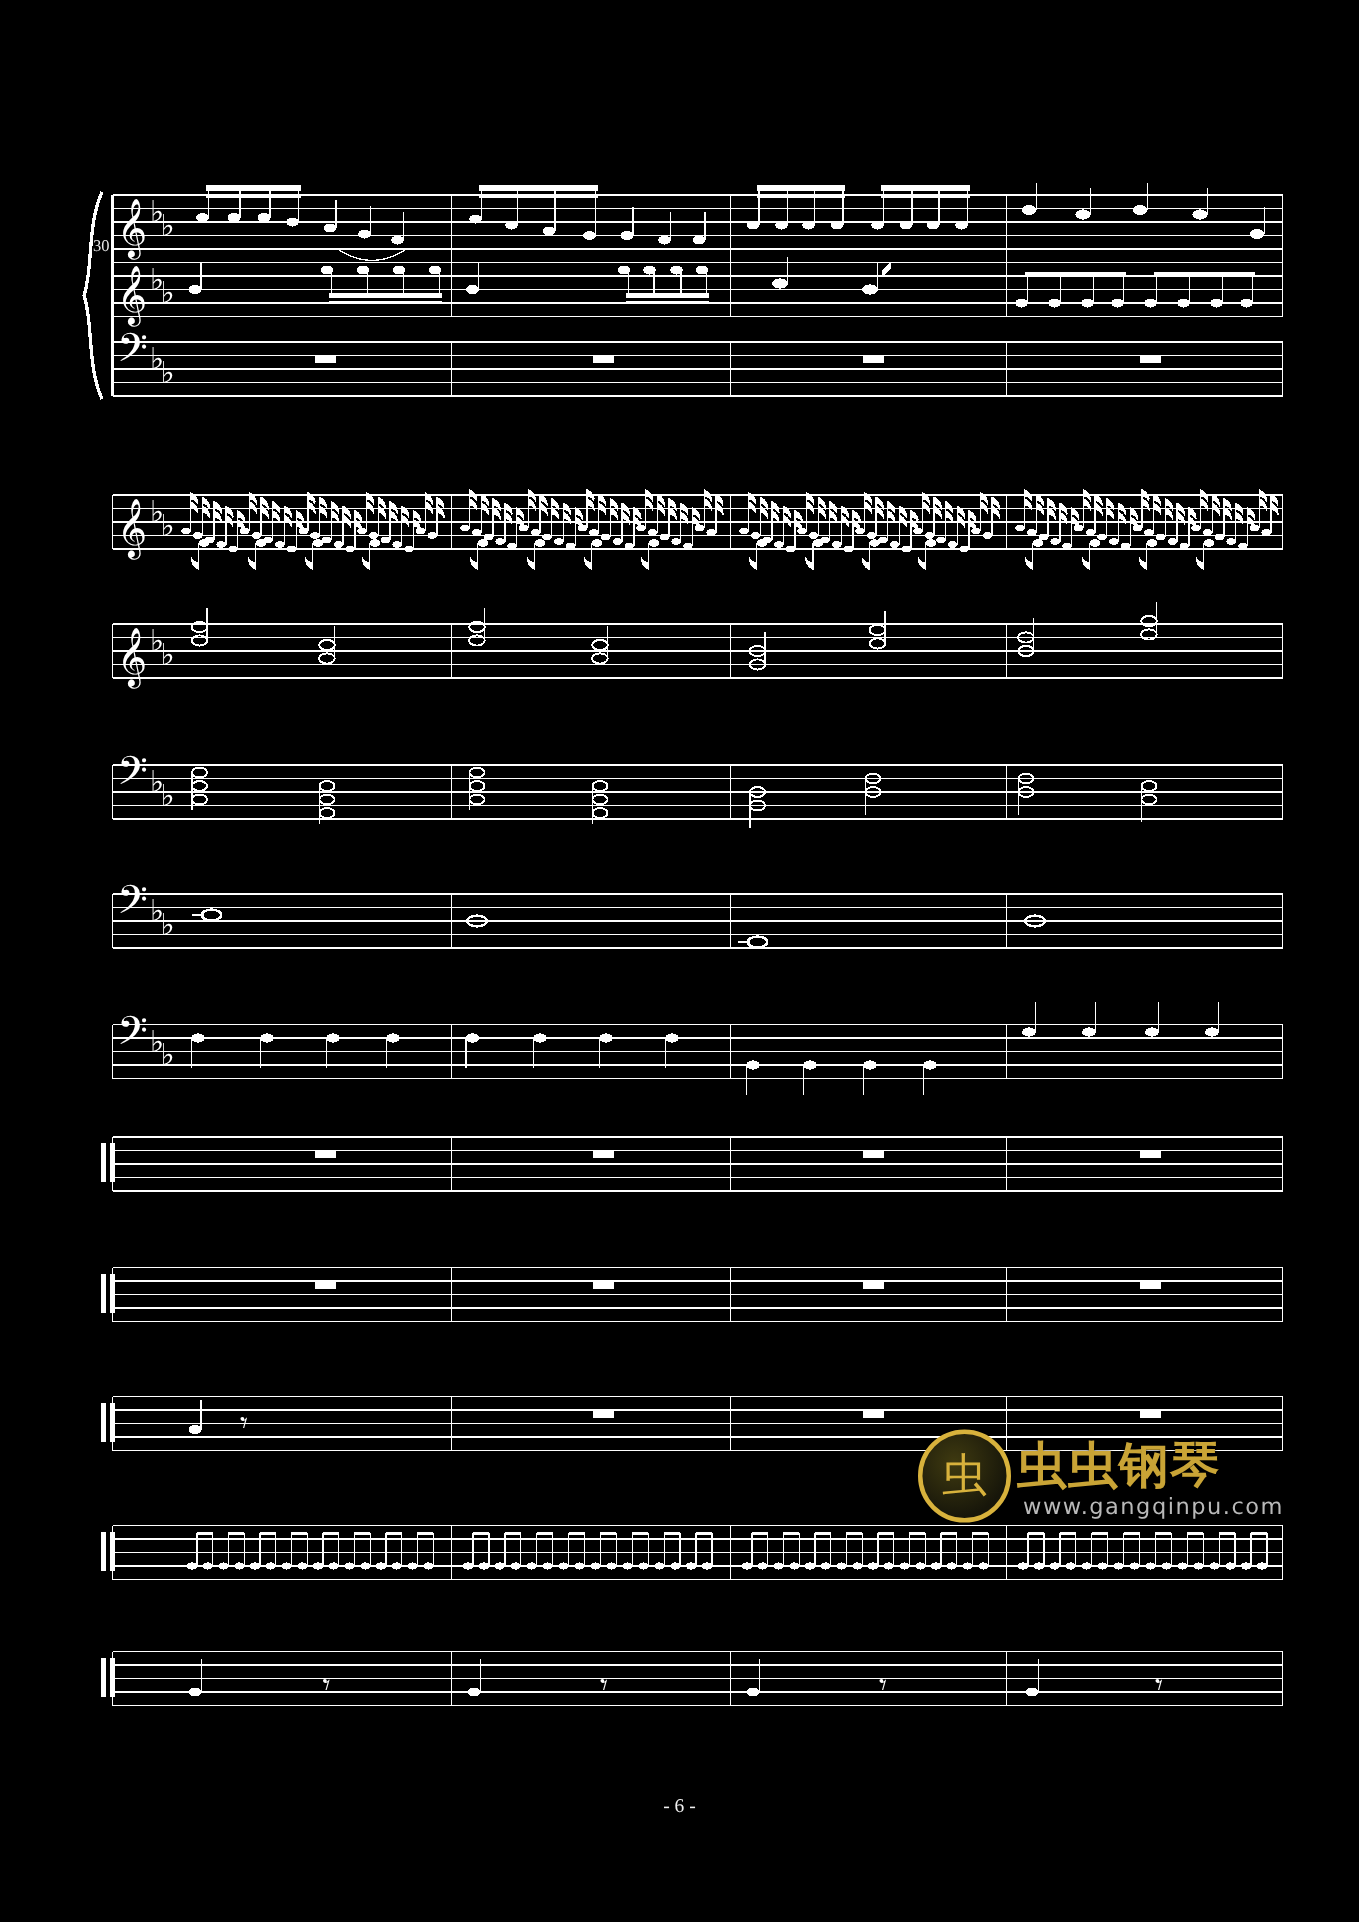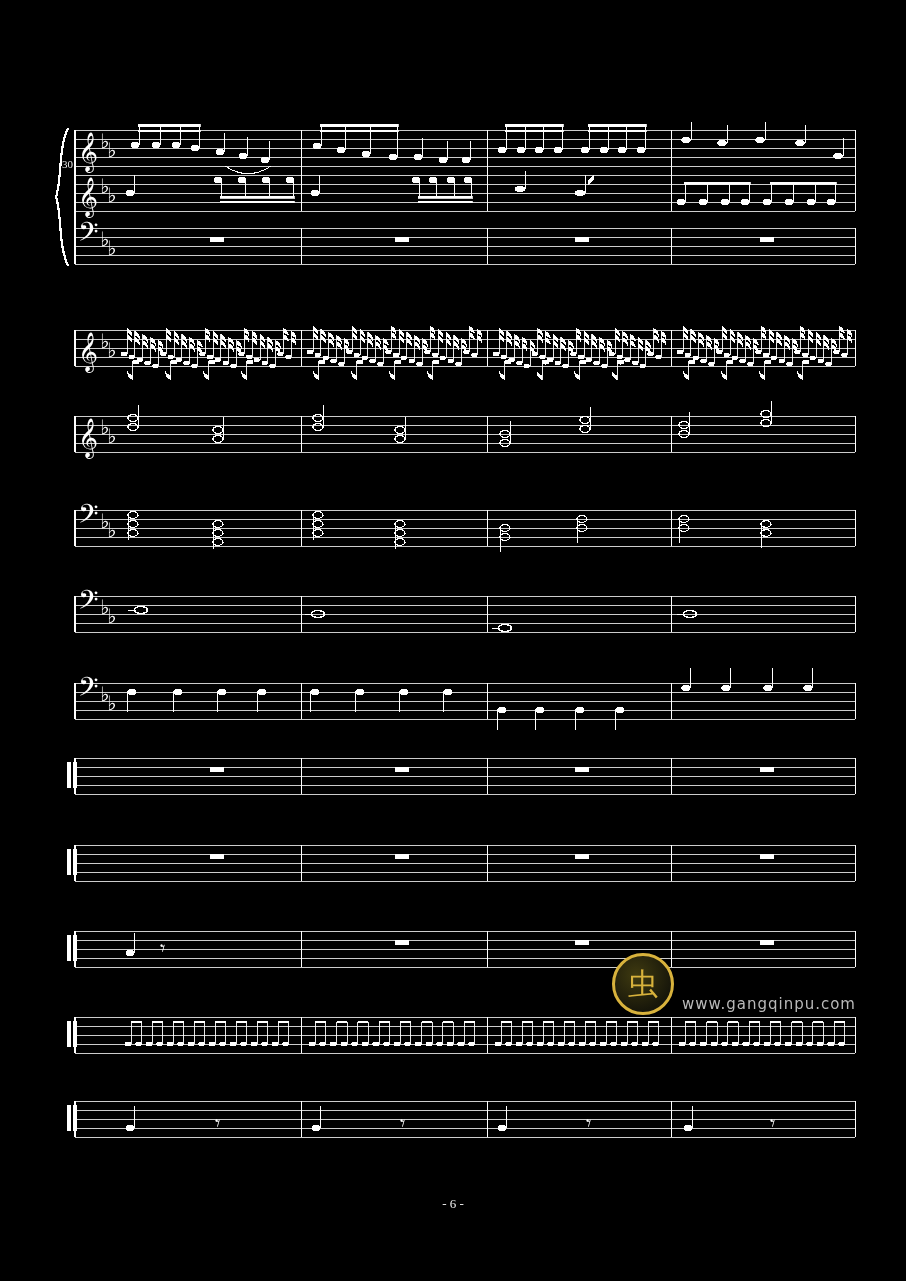--- a/index.html
+++ b/index.html
@@ -1133,16 +1133,17 @@
     </g>
   </g>
 </svg>
 
 <div class="measure-number">30</div>
 
 <div class="watermark">
   <div class="wm-logo">
     <div class="wm-logo-inner">虫</div>
   </div>
+  <div class="wm-title">虫虫钢琴</div>
   <div class="wm-url">www.gangqinpu.com</div>
 </div>
 
 <div class="page-number">- 6 -</div>
 
 </body></html>

